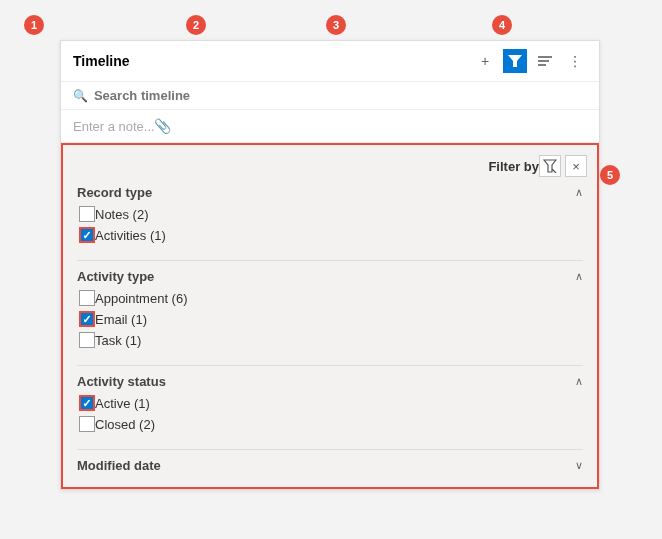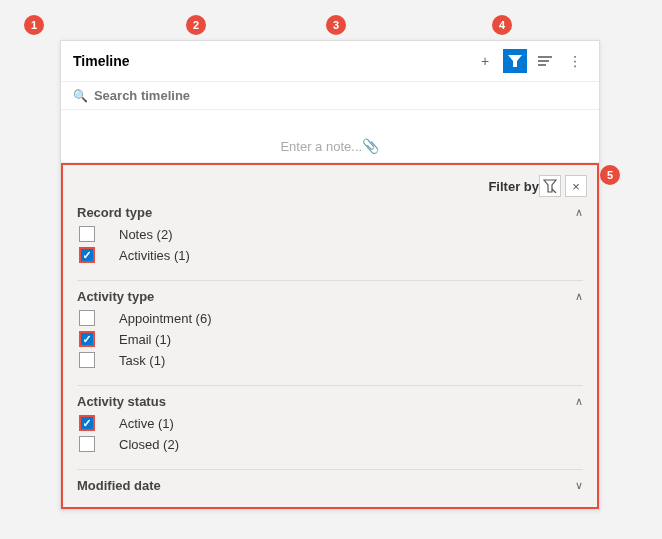--- a/index.html
+++ b/index.html
@@ -73,22 +73,21 @@
       width: 100%;
       background: transparent;
       font-weight: bold;
     }
 
     .note-input {
       padding: 8px 12px;
       border-bottom: 1px solid #eee;
       display: flex;
       align-items: center;
-      justify-content: center;
-      margin-top: 20px;
+      justify-content: flex-start;
     }
     .note-placeholder { color: #aaa; font-size: 13px; }
 
     .filter-panel {
       background: #f3f2f1;
       border: 2px solid #e74c3c;
       position: relative;
       padding: 10px 0 0 0;
     }
 
@@ -137,21 +136,21 @@
     }
     .chevron {
       font-size: 11px;
       color: #666;
       cursor: pointer;
     }
 
     .checkbox-item {
       display: flex;
       align-items: center;
-      gap: 24px;
+      gap: 0;
       margin-bottom: 5px;
       padding-left: 2px;
     }
     .checkbox-wrapper {
       width: 16px;
       height: 16px;
       border: 1px solid #999;
       background: #fff;
       display: flex;
       align-items: center;

